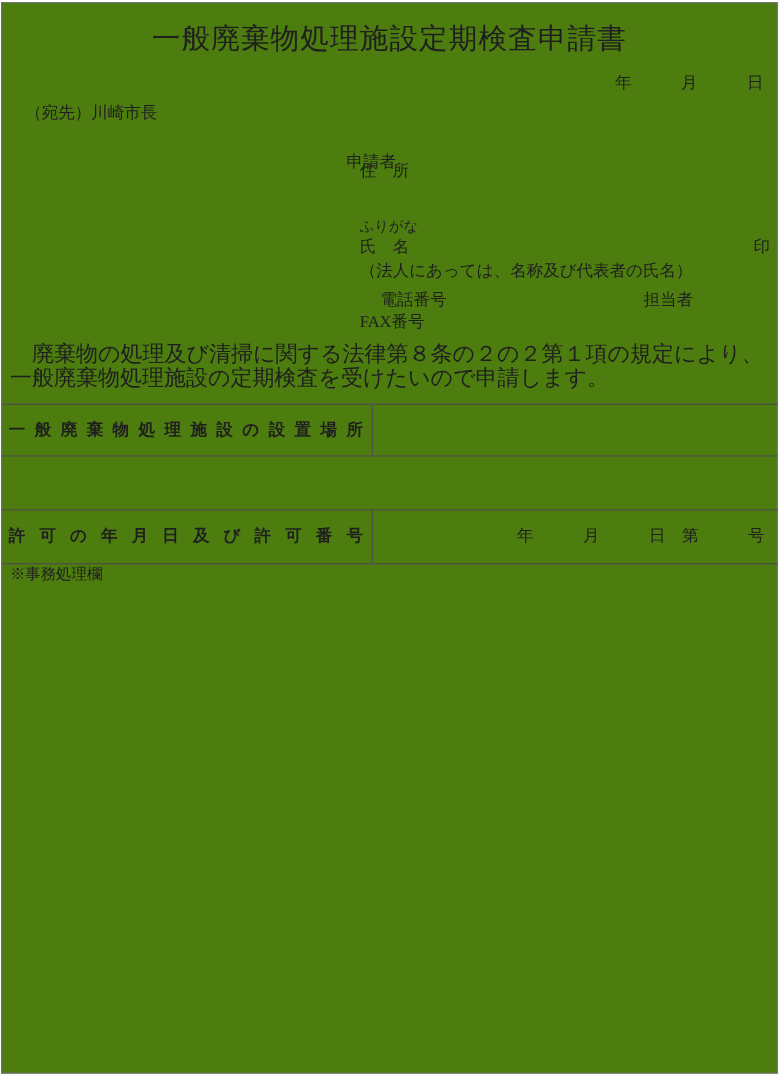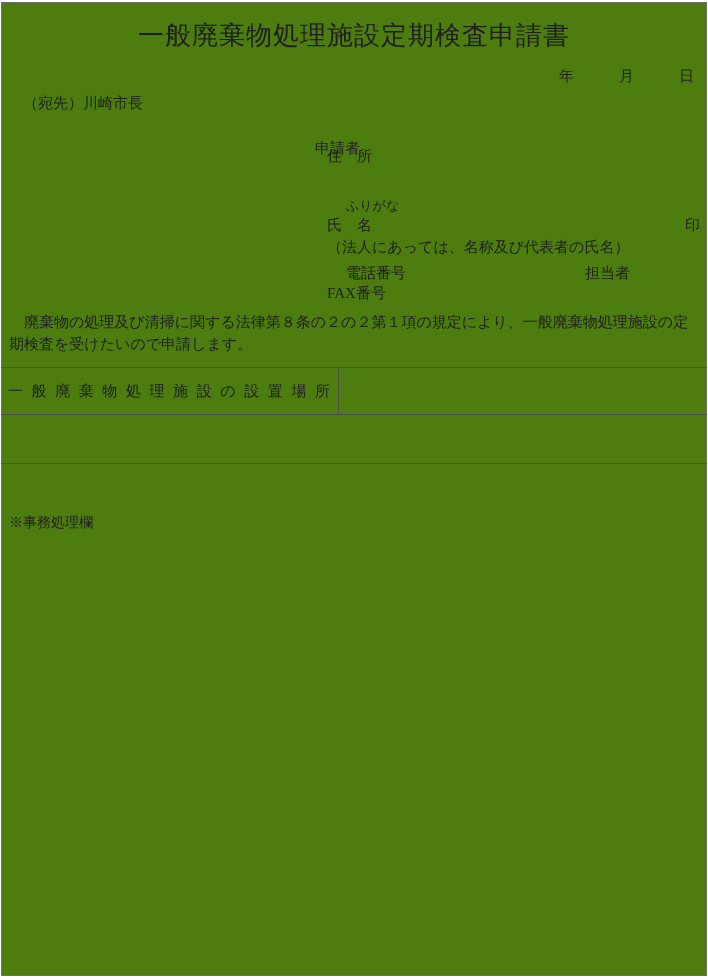--- a/index.html
+++ b/index.html
@@ -33,35 +33,35 @@
     font-size: 26px;
     font-weight: 500;
     letter-spacing: 1px;
     white-space: pre;
   }
   .date-line   { top: 64px;  right: 12px; }
   .addressee   { top: 91px;  left: 21px; }
 
   .applicant-label { top: 136px; left: 313px; }
   .address-label   { top: 144px; left: 325px; }
-  .furigana-label  { top: 195px; left: 344px; font-size: 13px; }
+  .furigana-label  { top: 195px; left: 325px; font-size: 13px; }
   .name-label      { top: 213px; left: 325px; }
   .seal-label      { top: 213px; right: 6px; }
   .corporate-note  { top: 235px; left: 325px; }
   .phone-label     { top: 261px; left: 344px; }
   .contact-label   { top: 261px; left: 583px; }
   .fax-label       { top: 281px; left: 325px; }
 
   .body-text {
     position: absolute;
     top: 308px;
     left: 7px;
     width: 693px;
     margin: 0;
-    font-size: 15px;
+    font-size: 20px;
     line-height: 22px;
     white-space: normal;
   }
 
   .form-table {
     position: absolute;
     top: 364px;
     left: -1px;
     right: -1px;
     border-top: 1px solid #4d4d4d;
@@ -74,20 +74,21 @@
     box-sizing: border-box;
     font-size: 15px;
   }
   .cell.label {
     width: 338px;
     border-right: 1px solid #4d4d4d;
     padding: 0 8px 0 7px;
     text-align: justify;
     text-align-last: justify;
     text-justify: inter-character;
+    font-weight: bold;
   }
   .cell.value { flex: 1; }
   .row-1 .cell { height: 46px; line-height: 46px; }
   .row-2 .cell { height: 48px; line-height: 48px; }
   .row-3 .cell { height: 48px; line-height: 48px; }
   .cell.value.date-cell {
     text-align: right;
     padding-right: 12px;
     white-space: pre;
   }
@@ -133,19 +134,23 @@
   <p class="body-text">　廃棄物の処理及び清掃に関する法律第８条の２の２第１項の規定により、一般廃棄物処理施設の定期検査を受けたいので申請します。</p>
 
   <div class="form-table">
     <div class="form-row row-1">
       <div class="cell label">一般廃棄物処理施設の設置場所</div>
       <div class="cell value"></div>
     </div>
     <div class="form-row row-2">
       <div class="cell value"></div>
     </div>
+    <div class="form-row row-3">
+      <div class="cell label">許可の年月日及び許可番号</div>
+      <div class="cell value date-cell">年　　　月　　　日　第　　　号</div>
+    </div>
   </div>
 
   <div class="admin-box">
     <span class="admin-label">※事務処理欄</span>
   </div>
 
 </div>
 
 </body></html>

